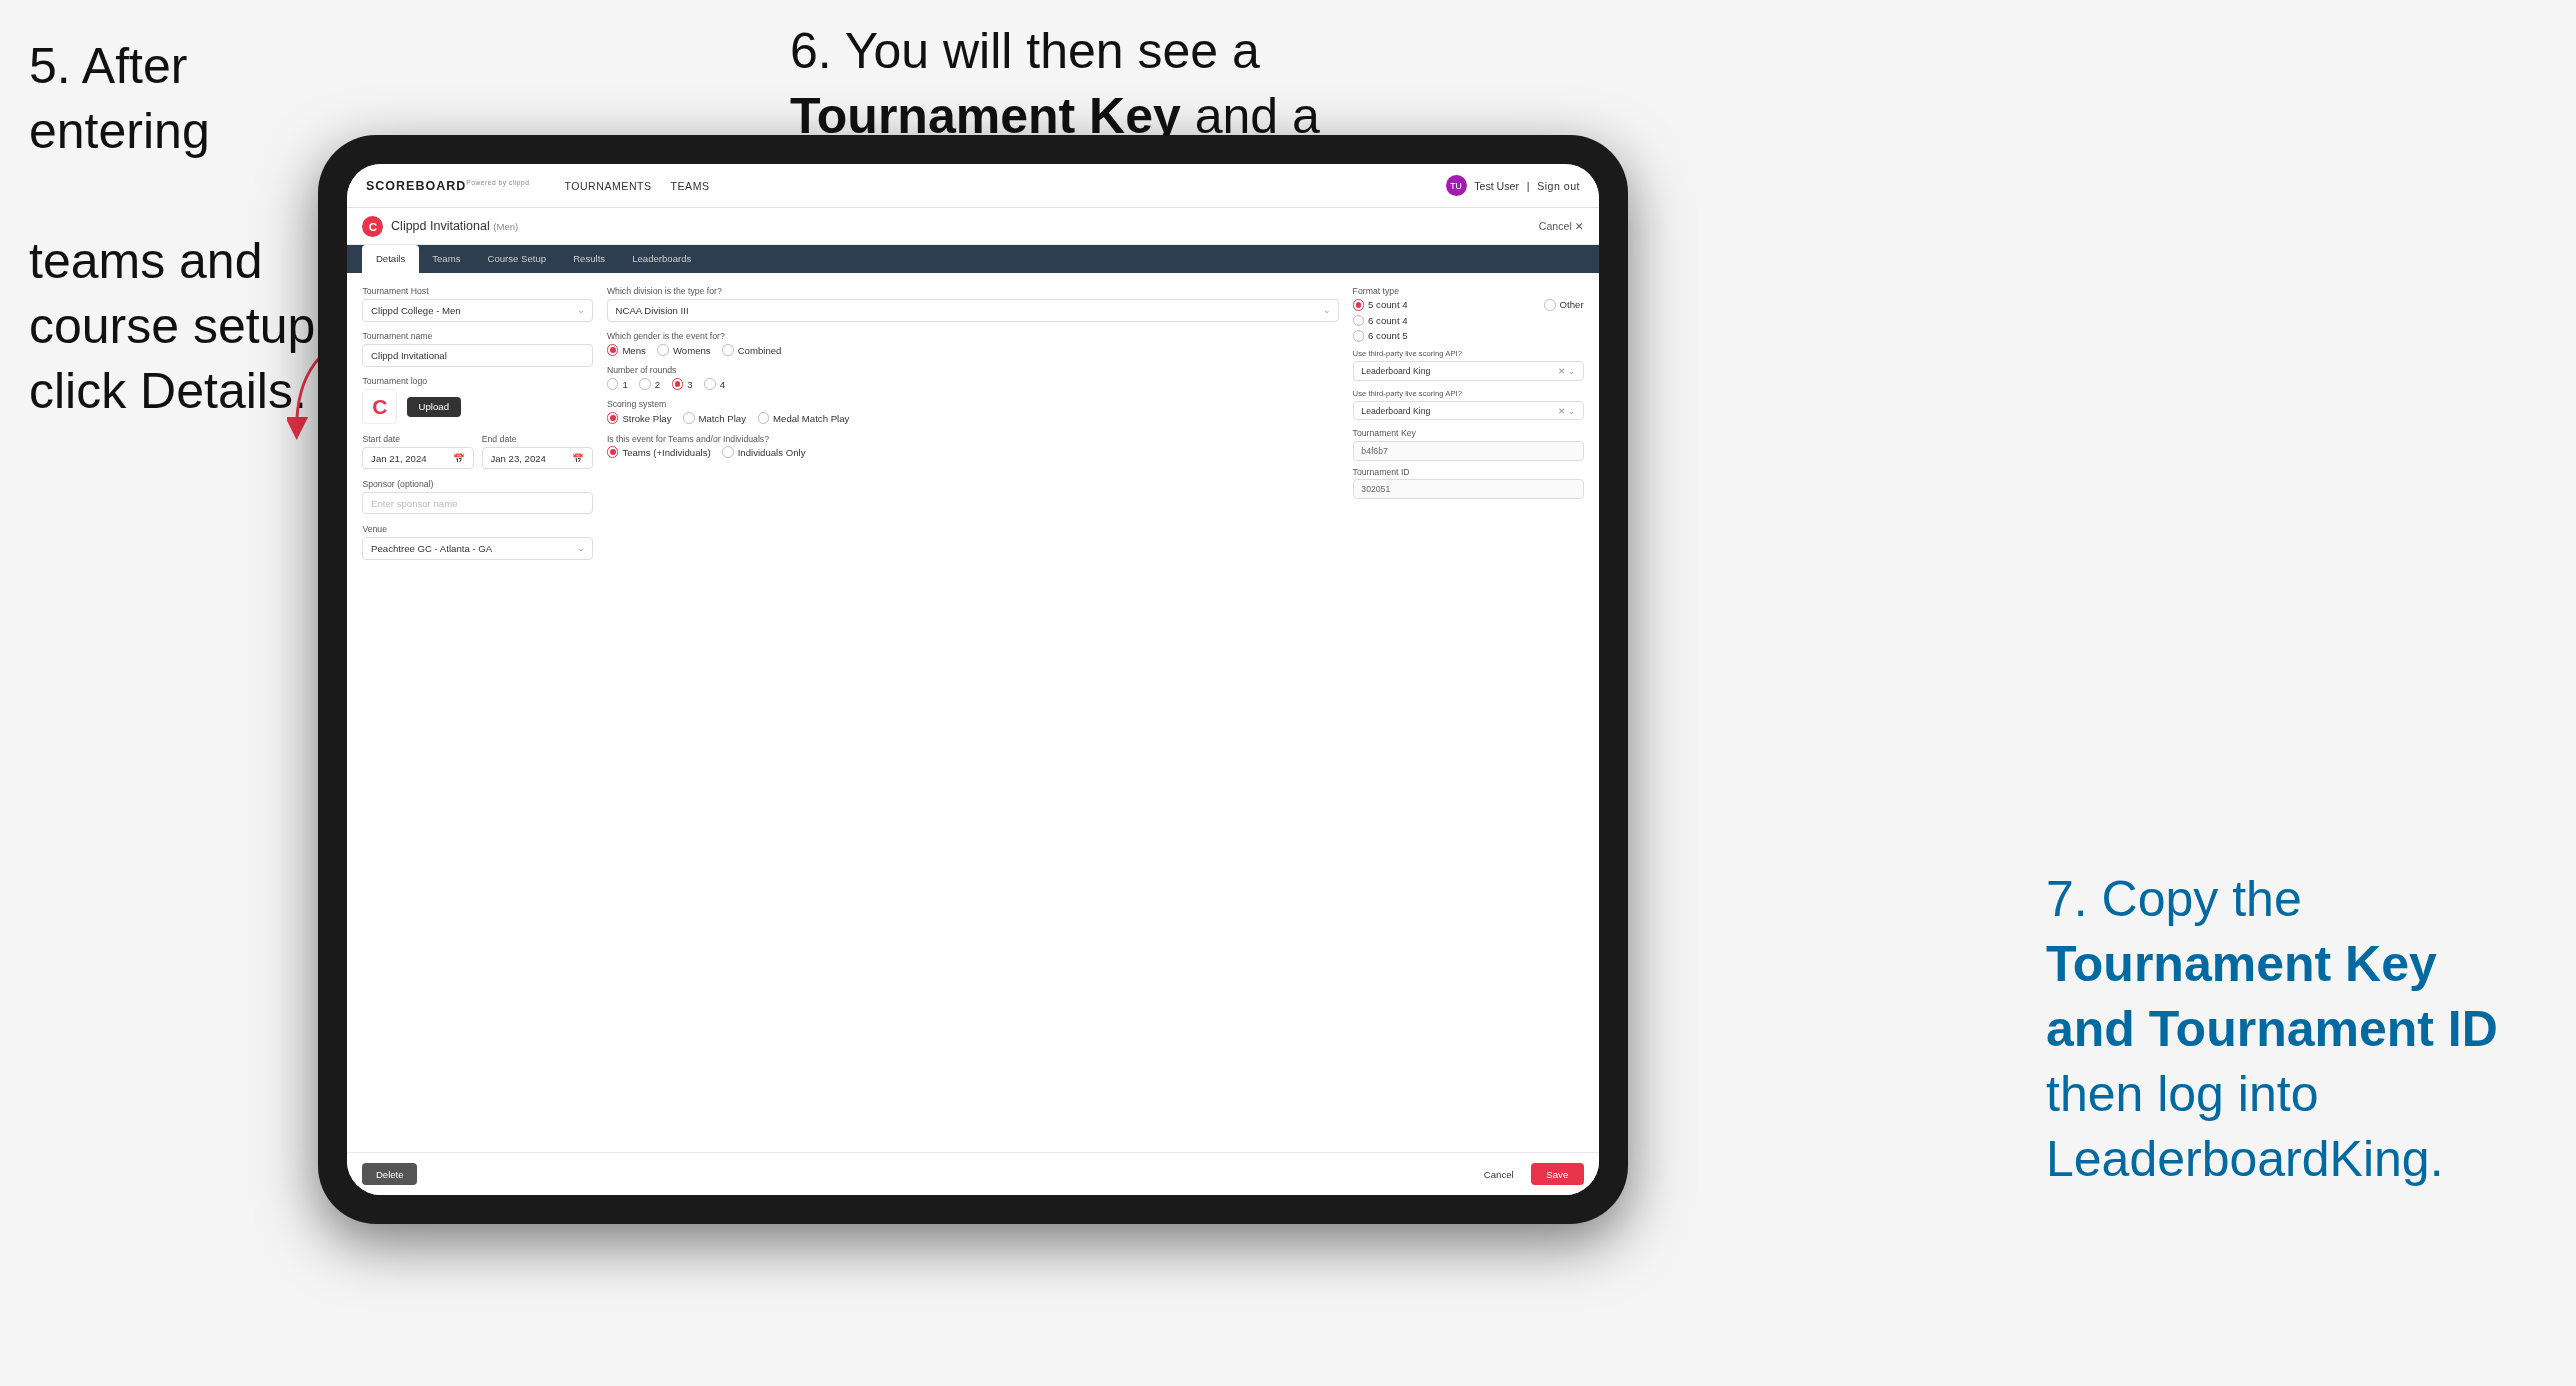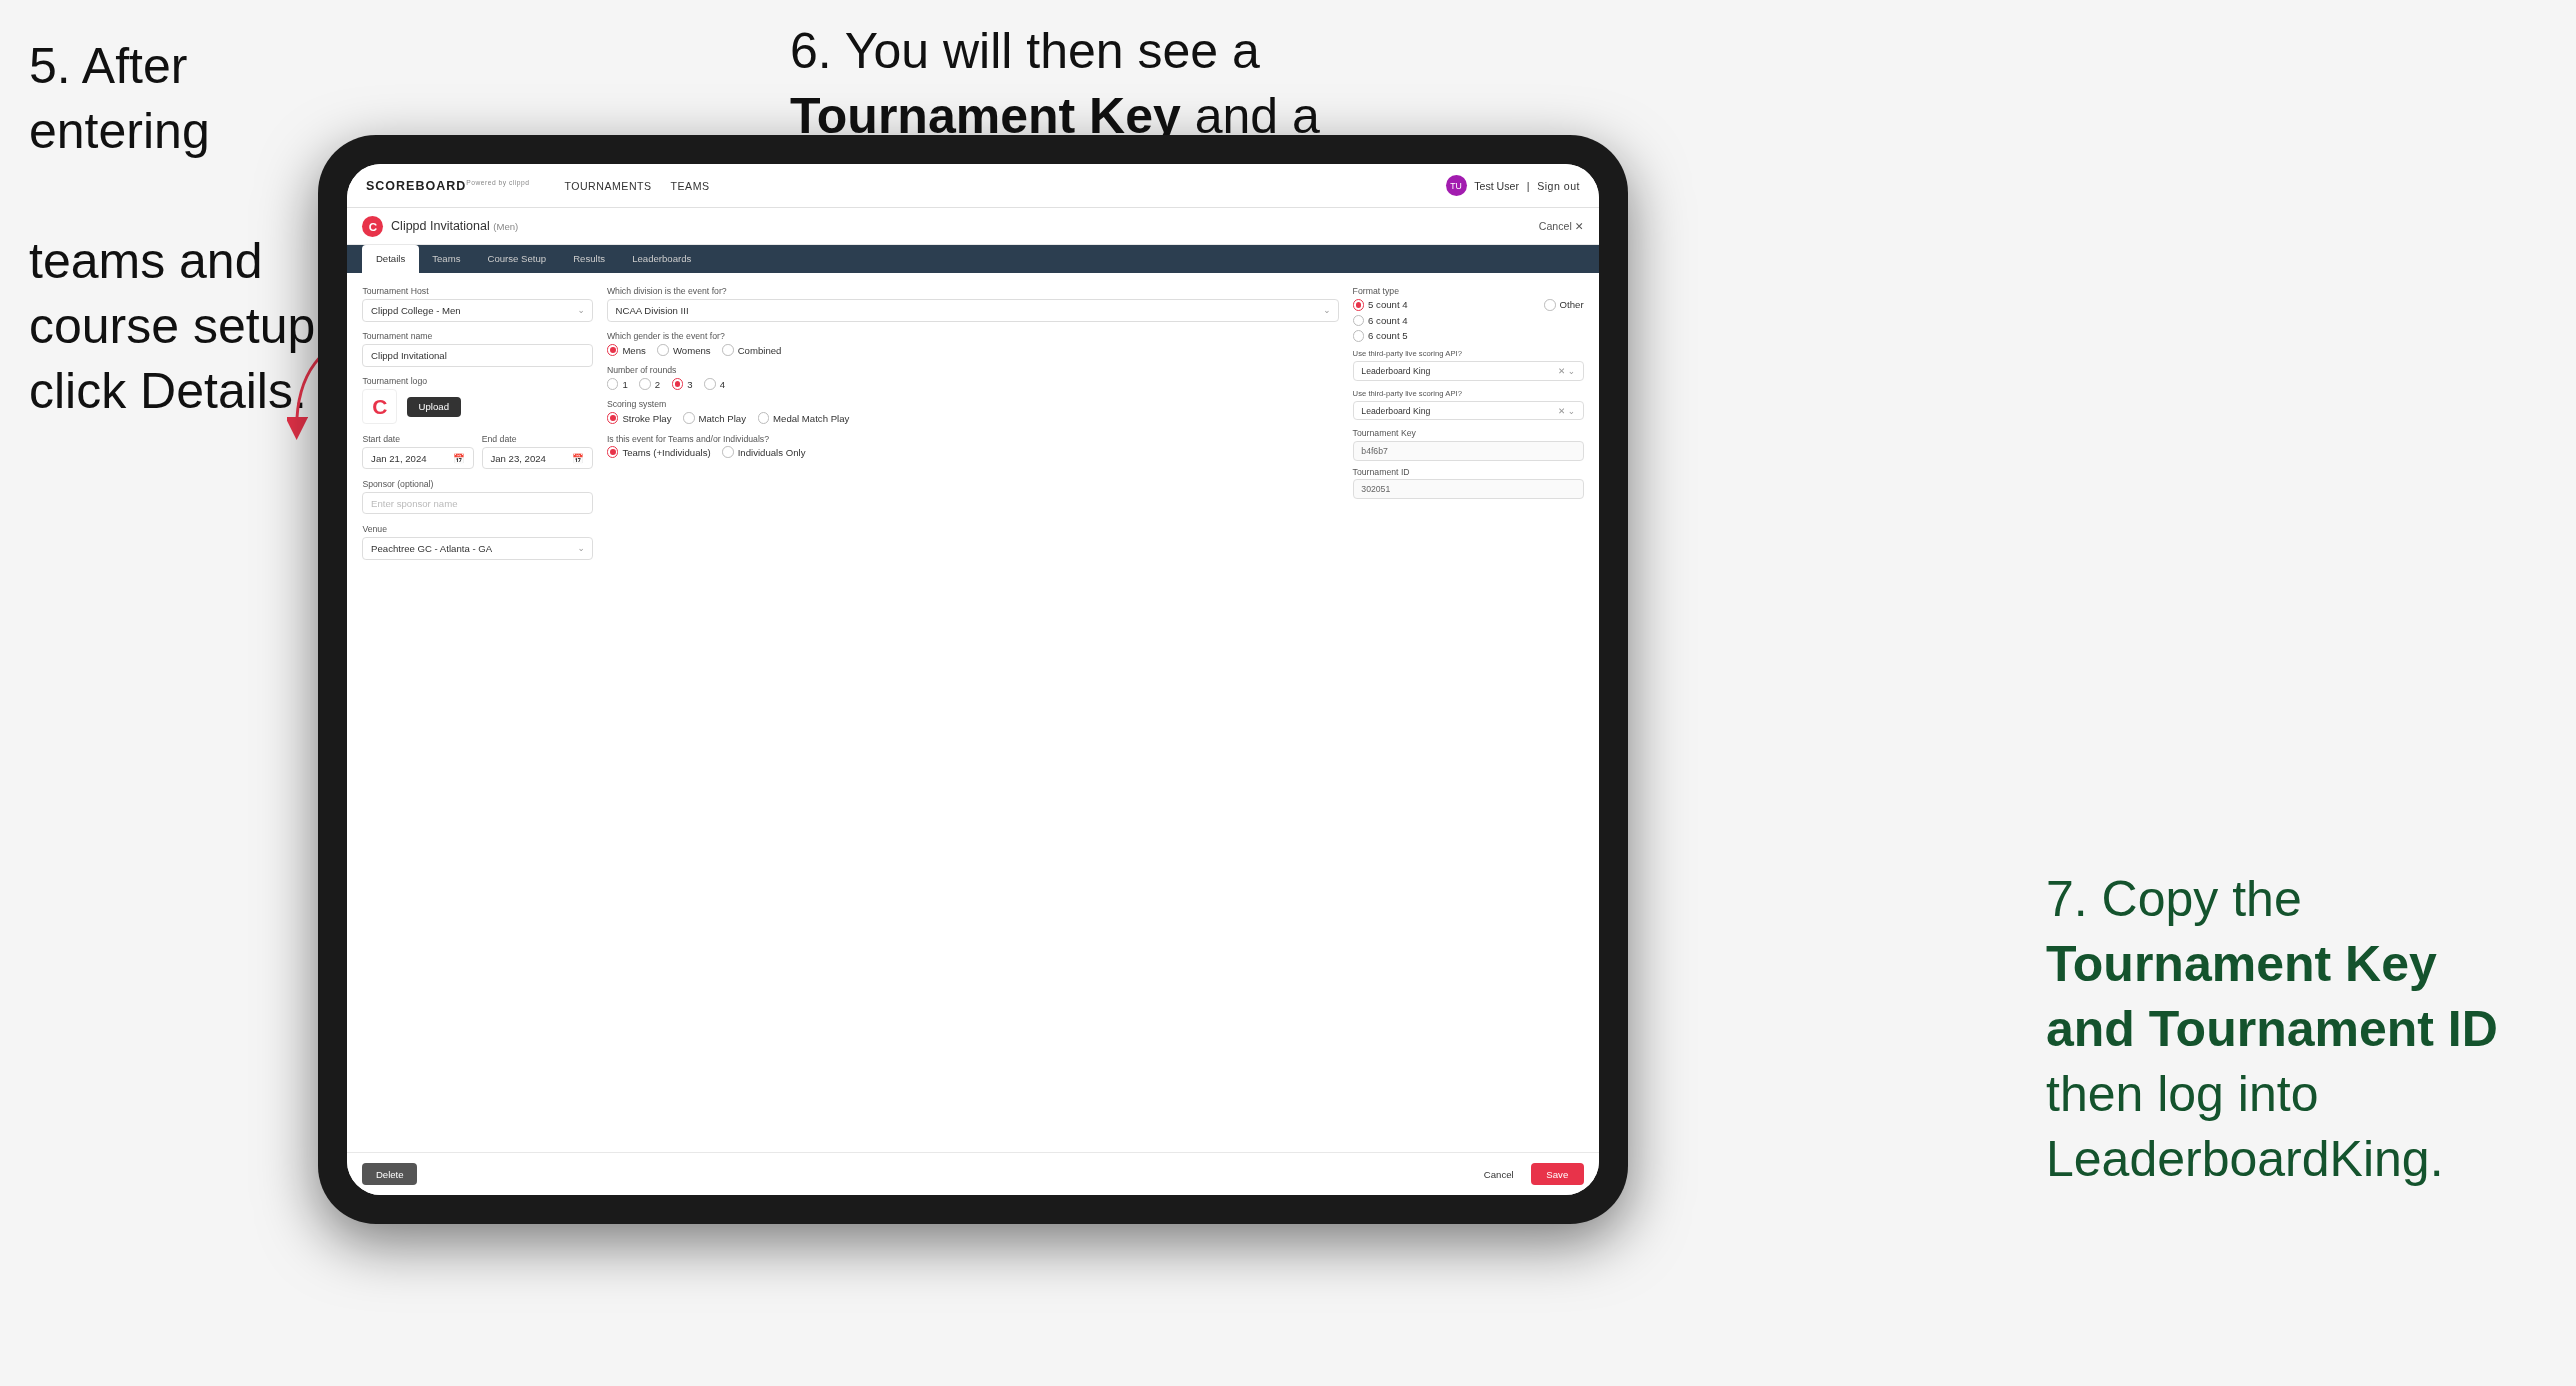--- a/index.html
+++ b/index.html
@@ -36,21 +36,21 @@
     }
     .annotation-top-right strong { font-weight: 700; }
 
     
     .annotation-bottom-right {
       position: absolute;
       top: 867px;
       right: 29px;
       font-size: 50px;
       line-height: 1.3;
-      color: #14532d;
+      color: #0369a1;
       width: 501px;
     }
     .annotation-bottom-right strong { font-weight: 700; }
 
     
     .tablet {
       position: absolute;
       top: 135px;
       left: 318px;
       width: 1310px;
@@ -539,21 +539,21 @@
           <div class="field-input">
             <span>Peachtree GC - Atlanta - GA</span>
             <span class="arrow">⌄</span>
           </div>
         </div>
       </div>
 
       <div class="mid-col">
 
         <div class="field-group">
-          <div class="field-label">Which division is the event for?</div>
+          <div class="field-label">Which division is the type for?</div>
           <div class="field-input">
             <span>NCAA Division III</span>
             <span class="arrow">⌄</span>
           </div>
         </div>
 
         <div class="field-group">
           <div class="field-label">Which gender is the event for?</div>
           <div class="radio-group">
             <div class="radio-item">

